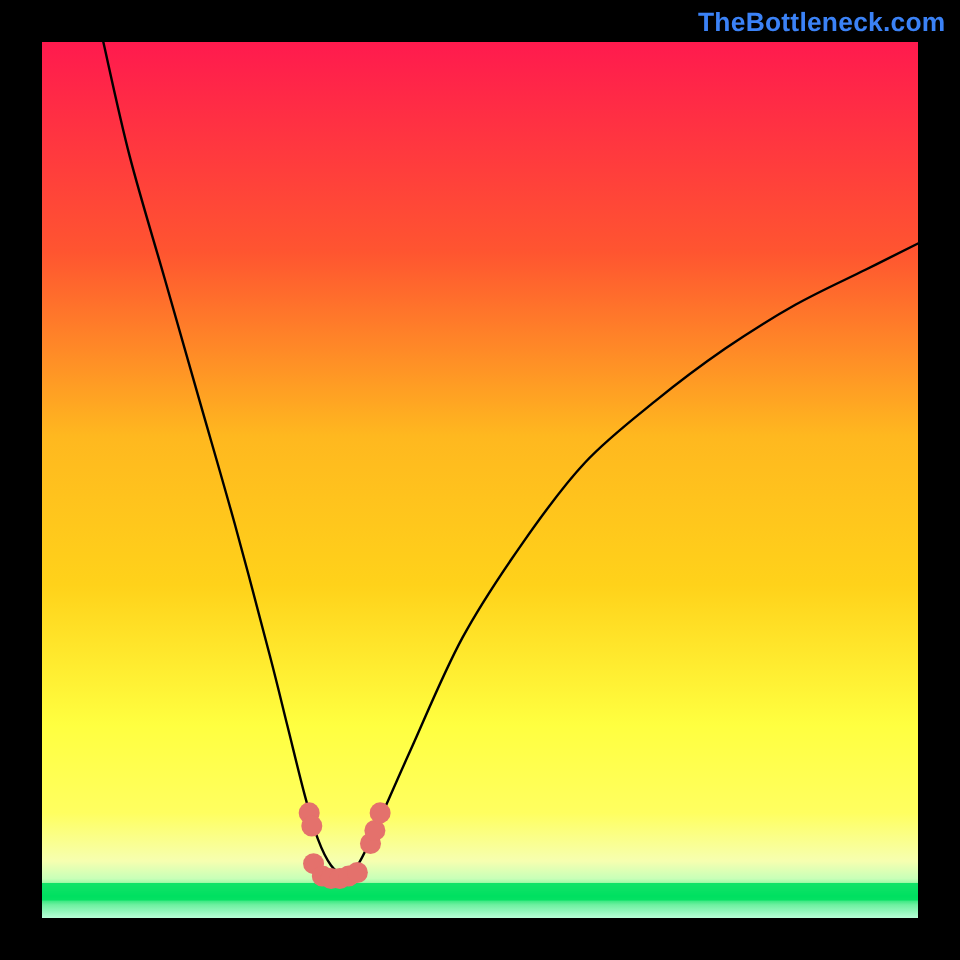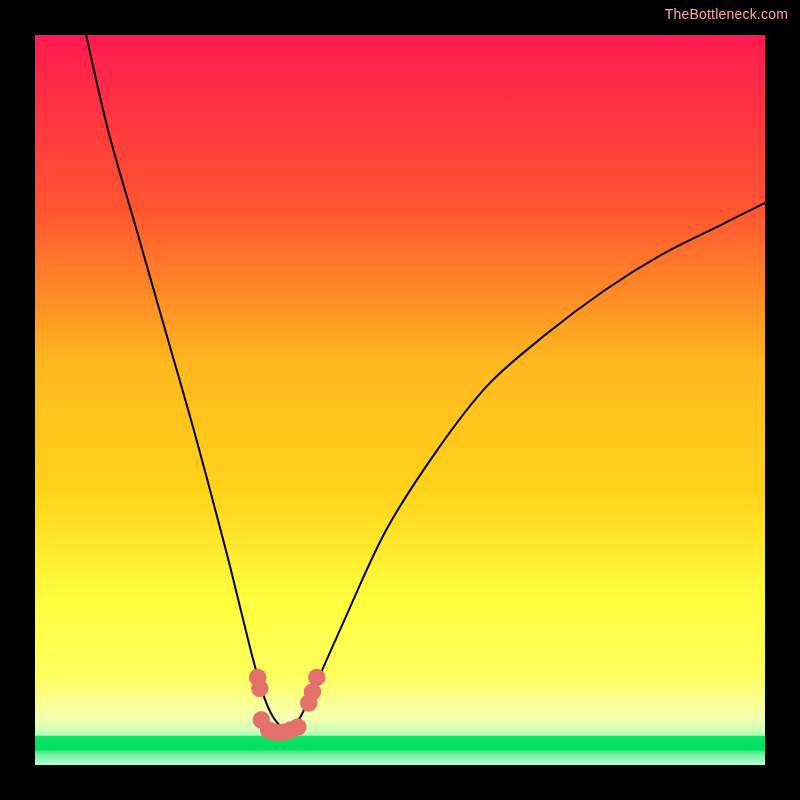--- a/index.html
+++ b/index.html
@@ -8,23 +8,23 @@
     position: relative;
     width: 800px;
     height: 800px;
     background: #000;
   }
   .watermark {
     position: absolute;
     top: 6px;
     right: 12px;
     font-family: Arial, Helvetica, sans-serif;
-    font-size: 14px;
-    font-weight: 400;
-    color: #fca5a5;
+    font-size: 22px;
+    font-weight: 700;
+    color: #3b82f6;
     letter-spacing: 0.2px;
     z-index: 10;
   }
   .plot-wrap {
     position: absolute;
     left: 35px;
     top: 35px;
     width: 730px;
     height: 730px;
   }

